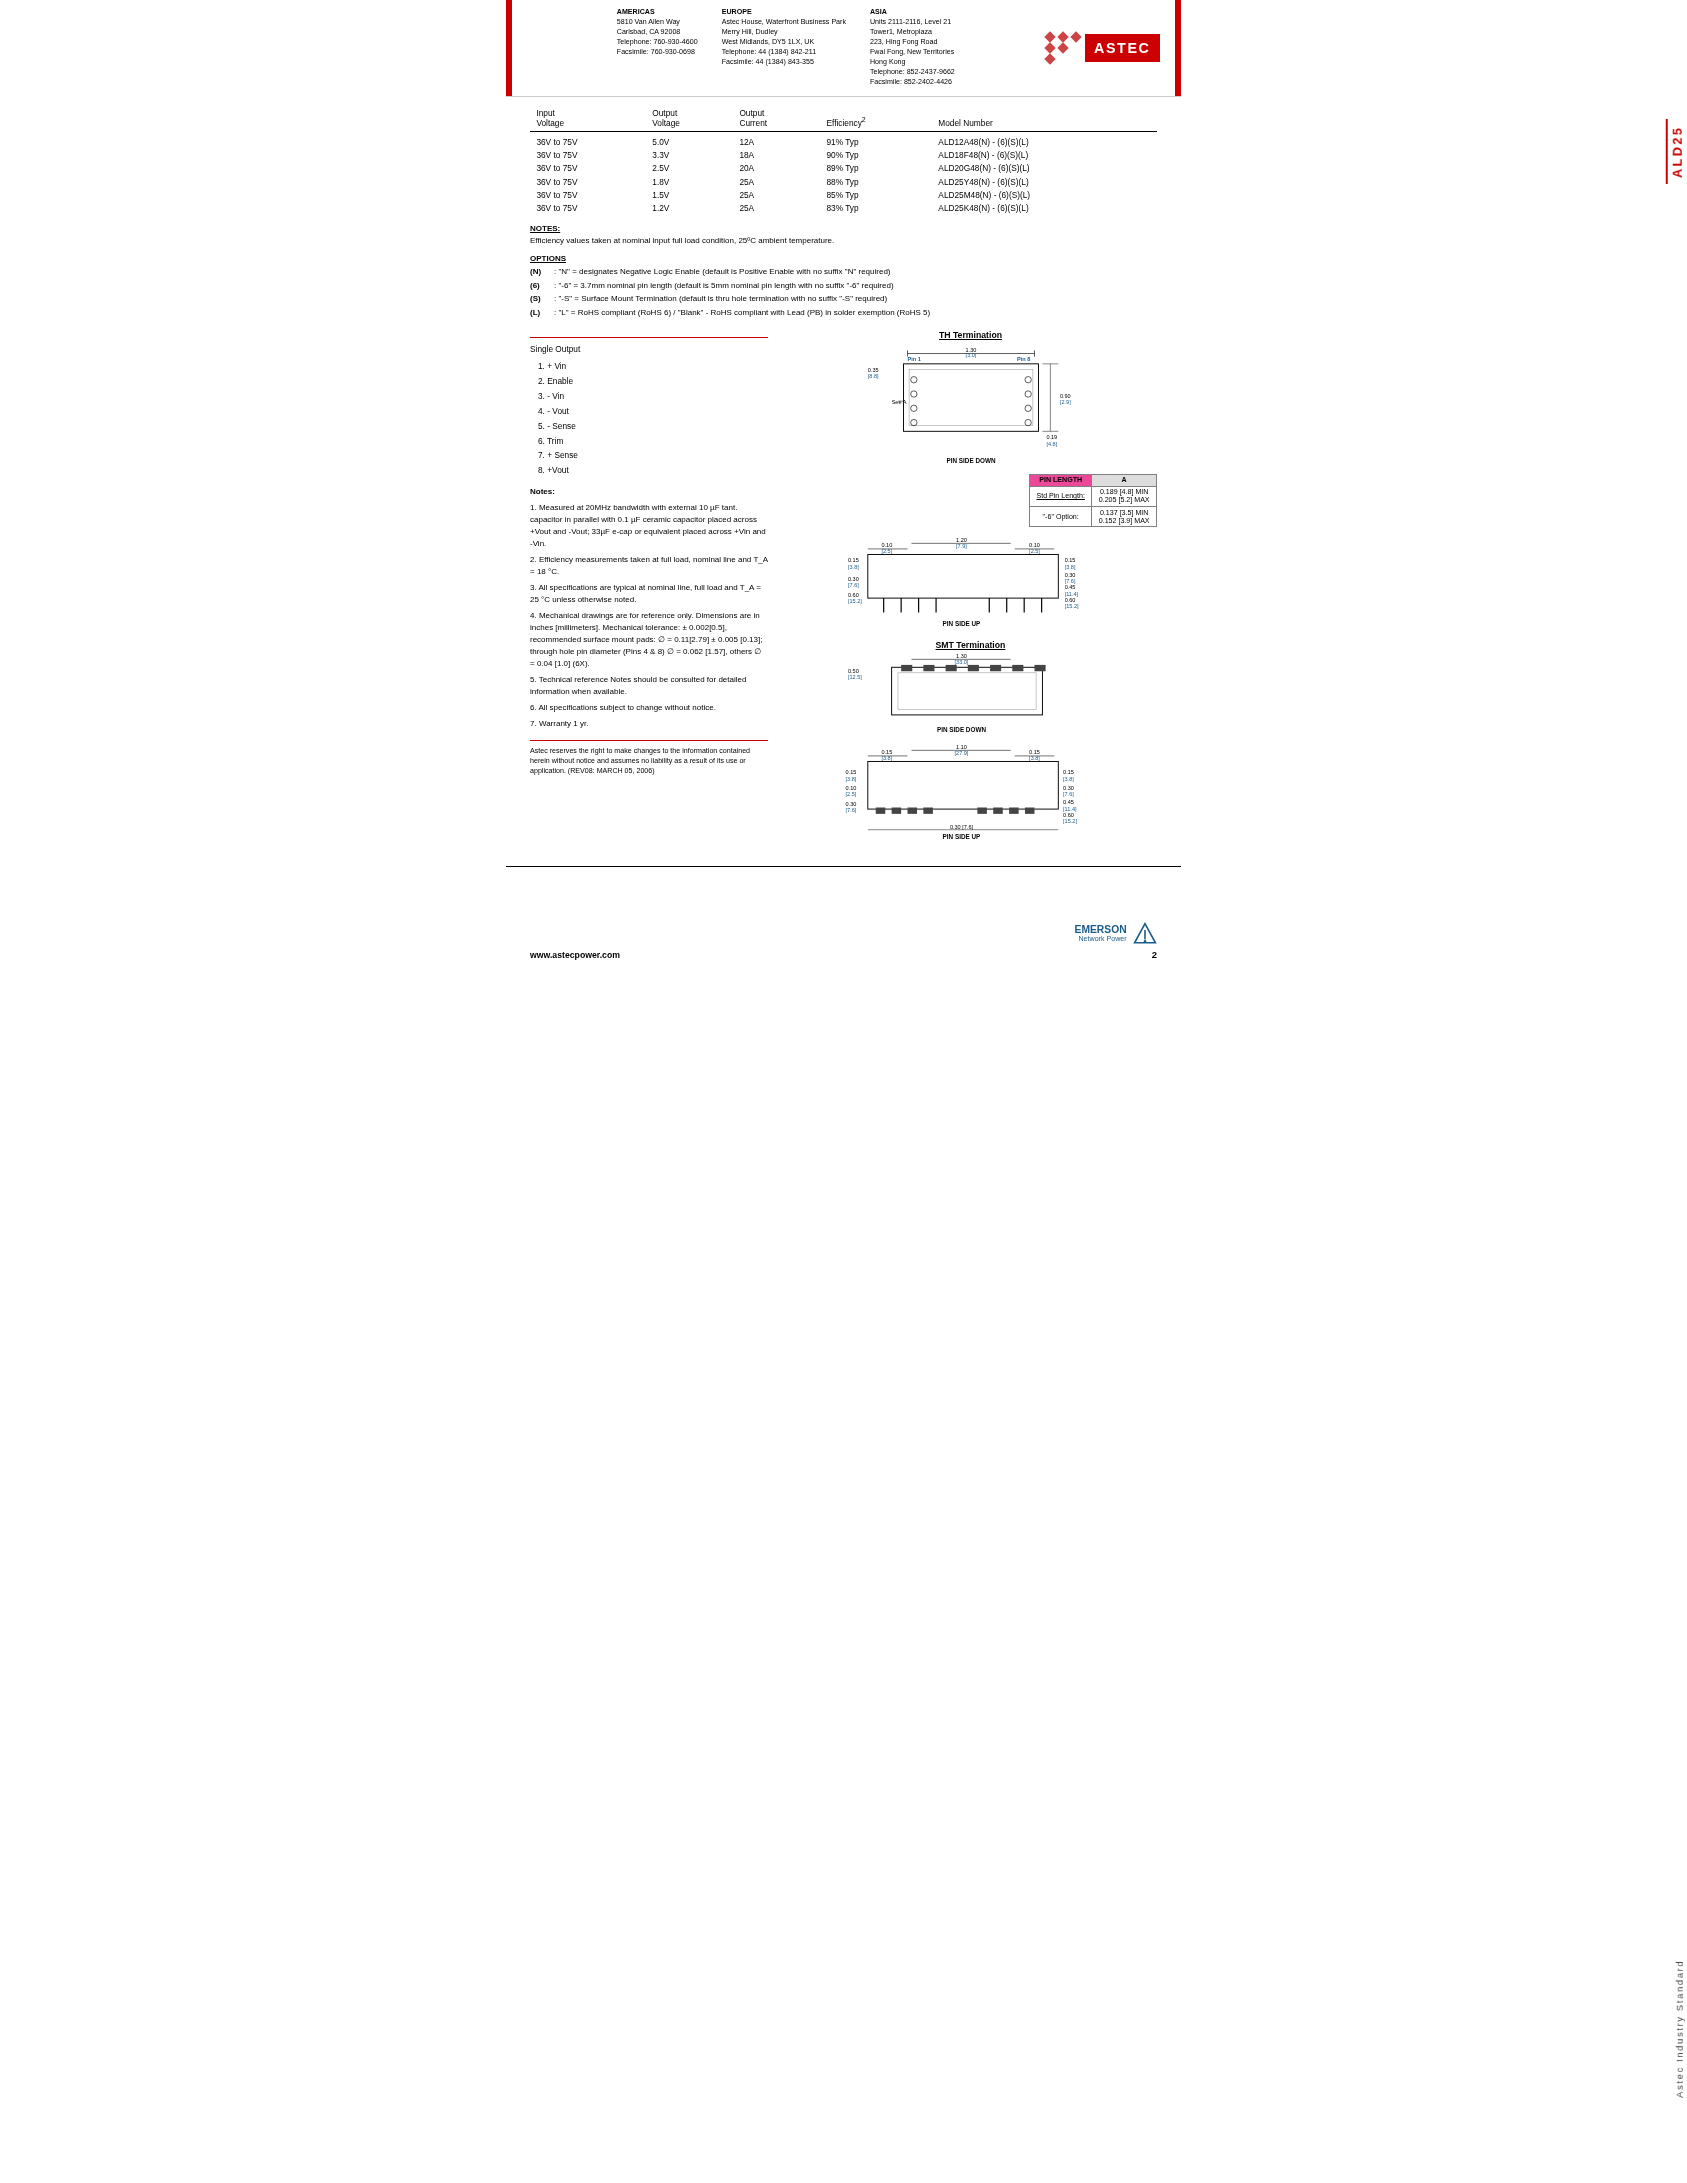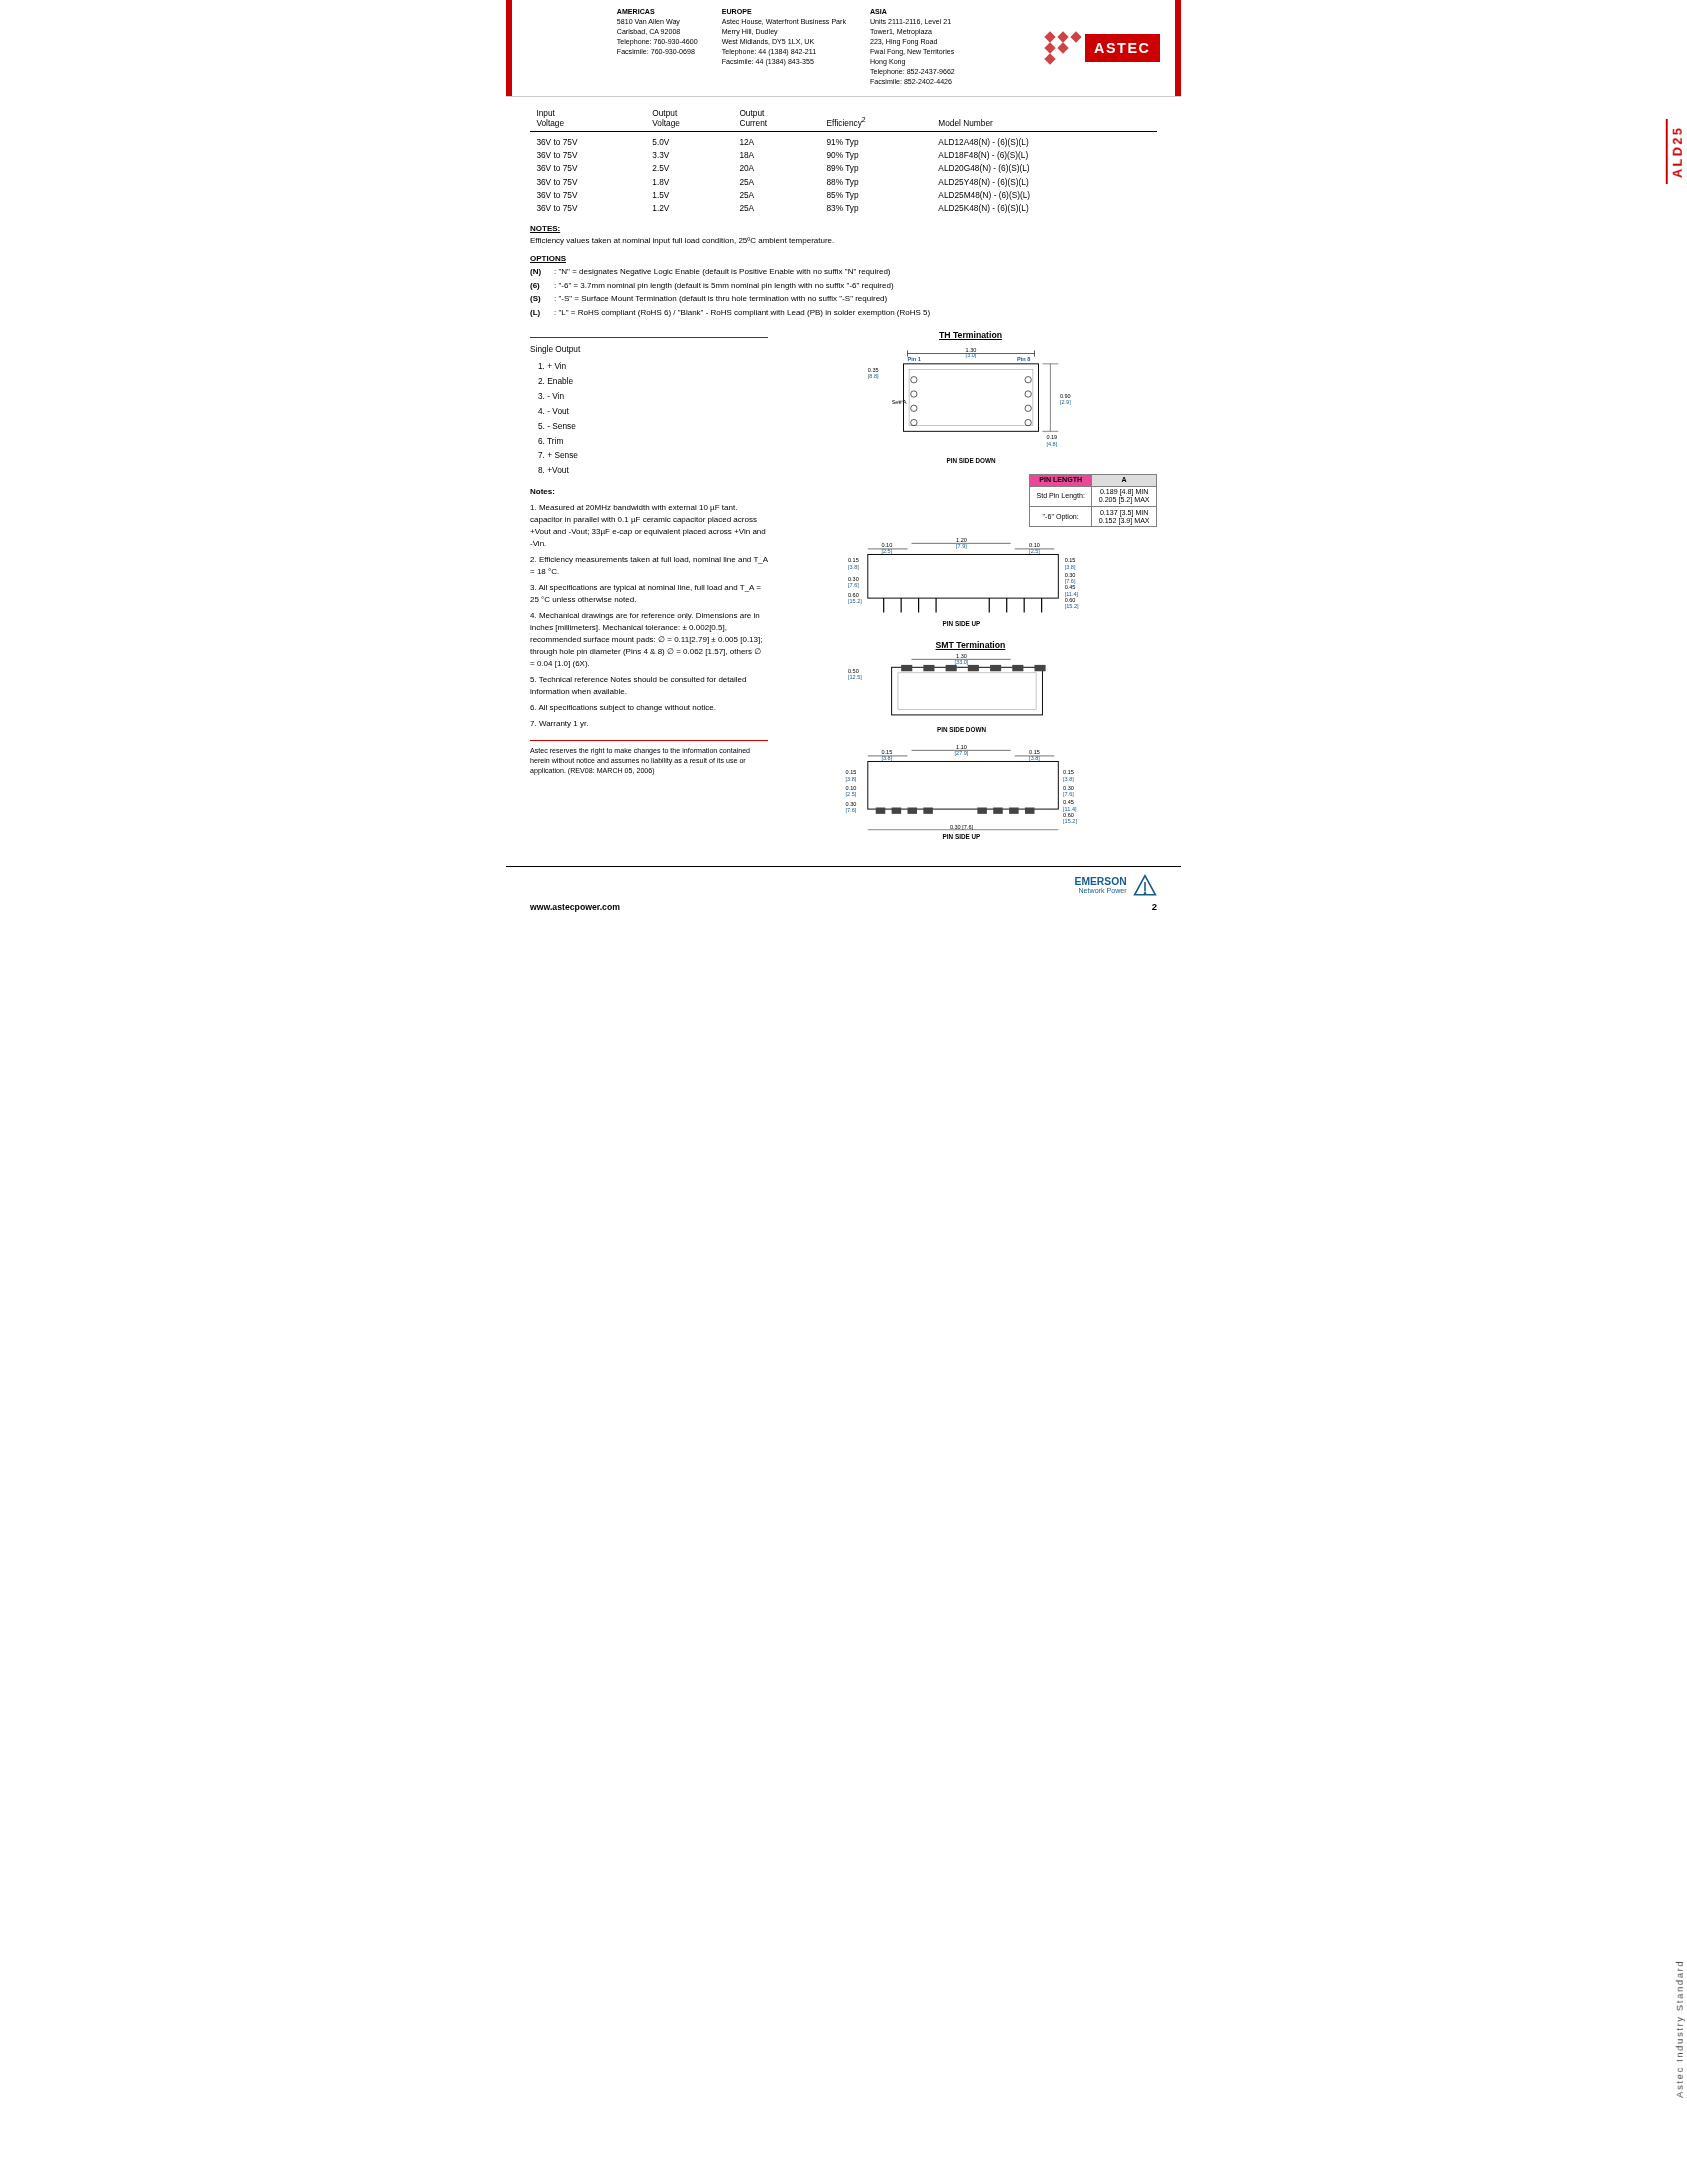--- a/index.html
+++ b/index.html
@@ -465,21 +465,21 @@
           <div style="font-size:7.1px;margin:3.2px 0 6.4px;float:right;clear:both;">
             <table border="1" cellpadding="1.6" cellspacing="0" style="border-collapse:collapse;font-size:7.1px;">
               <thead>
                 <tr>
                   <th style="padding:1.6px 6.4px;background:#ec4899;">PIN LENGTH</th>
                   <th style="padding:1.6px 6.4px;background:#ddd;">A</th>
                 </tr>
               </thead>
               <tbody>
                 <tr>
-                  <td style="padding:1.6px 6.4px;">Std Pin Length:</td>
+                  <td style="padding:1.6px 6.4px;text-decoration:underline;">Std Pin Length:</td>
                   <td style="padding:1.6px 6.4px;">0.189 [4.8] MIN<br>0.205 [5.2] MAX</td>
                 </tr>
                 <tr>
                   <td style="padding:1.6px 6.4px;">"-6" Option:</td>
                   <td style="padding:1.6px 6.4px;">0.137 [3.5] MIN<br>0.152 [3.9] MAX</td>
                 </tr>
               </tbody>
             </table>
           </div>
           <div style="clear:both;"></div>
@@ -601,21 +601,21 @@
         </div>
       </div>
     </div>
   </div>
 
 </div>
 
 <div class="footer">
   <div style="font-weight:bold;font-size:8.7px;">www.astecpower.com</div>
   <div class="footer-right">
-    <div style="display:flex;align-items:center;gap:6.4px;">
+    <div style="display:flex;align-items:center;gap:6.4px;margin-top:48px;">
       <div style="display:flex;flex-direction:column;align-items:flex-end;">
         <div class="emerson-logo">EMERSON</div>
         <div class="emerson-sub">Network Power</div>
       </div>
 
       <svg width="24" height="24" viewBox="0 0 30 30">
         <polygon points="15,2 28,26 2,26" fill="none" stroke="#1a5c8a" stroke-width="2"></polygon>
         <line x1="15" y1="10" x2="15" y2="22" stroke="#1a5c8a" stroke-width="2"></line>
         <circle cx="15" cy="24" r="1.5" fill="#1a5c8a"></circle>
       </svg>

